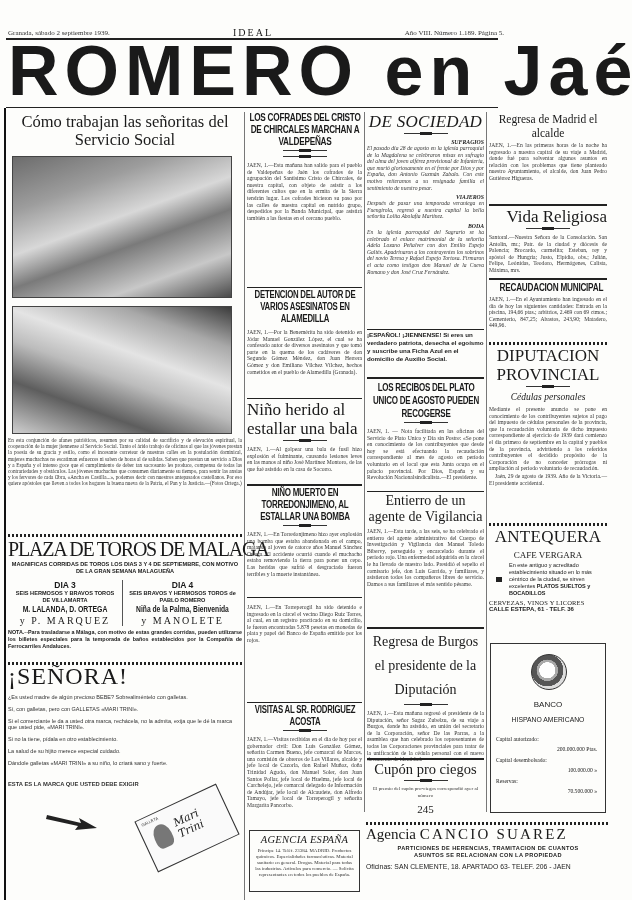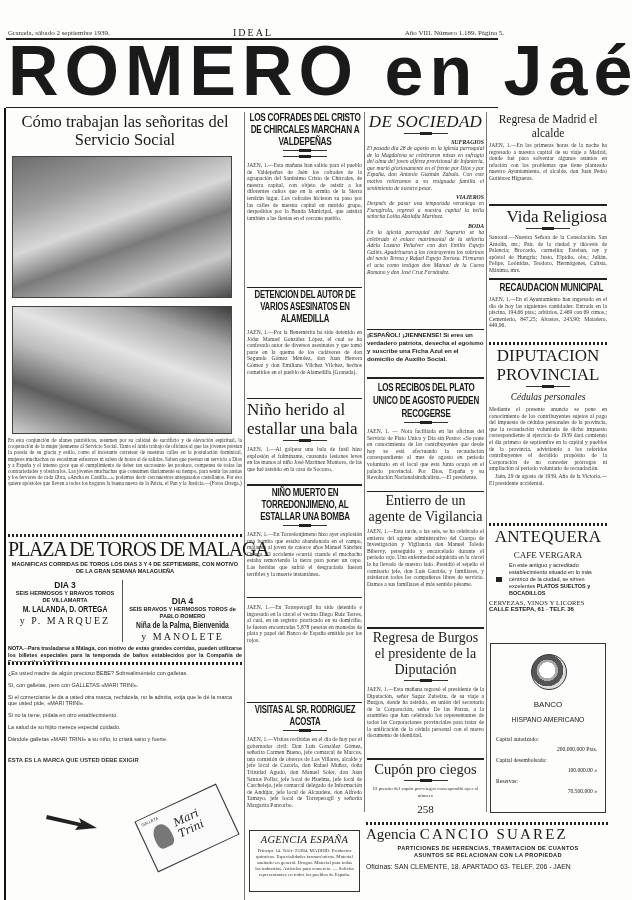--- a/index.html
+++ b/index.html
@@ -56,31 +56,32 @@
   <div style="font-family:'Liberation Serif',serif; font-size:20px; line-height:20px; letter-spacing:-1.2px; text-align:center; white-space:nowrap;">PLAZA DE TOROS DE MALAGA</div>
   <div style="font-family:'Liberation Sans',sans-serif; font-weight:bold; font-size:5.6px; line-height:7px; text-align:center; margin-top:2px;">MAGNIFICAS CORRIDAS DE TOROS LOS DIAS 3 Y 4 DE SEPTIEMBRE, CON MOTIVO DE LA GRAN SEMANA MALAGUEÑA</div>
   <div style="display:flex; margin-top:5px;">
     <div style="flex:1; text-align:center; border-right:1px solid #555;">
       <div style="font-family:'Liberation Sans',sans-serif; font-weight:bold; font-size:8.5px;">DIA 3</div>
       <div style="font-family:'Liberation Sans',sans-serif; font-weight:bold; font-size:5.6px; line-height:7px; padding:0 6px;">SEIS HERMOSOS Y BRAVOS TOROS DE VILLAMARTA</div>
       <div style="font-family:'Liberation Sans',sans-serif; font-weight:bold; font-size:8.6px; line-height:11px; transform:scaleX(0.8);">M. LALANDA, D. ORTEGA</div>
       <div style="font-family:'Liberation Serif',serif; font-size:10px; letter-spacing:2px;">y P. MARQUEZ</div>
     </div>
     <div style="flex:1; text-align:center;">
-      <div style="font-family:'Liberation Sans',sans-serif; font-weight:bold; font-size:8.5px;margin-top:16px;">DIA 4</div>
+      <div style="font-family:'Liberation Sans',sans-serif; font-weight:bold; font-size:8.5px;">DIA 4</div>
       <div style="font-family:'Liberation Sans',sans-serif; font-weight:bold; font-size:5.6px; line-height:7px; padding:0 6px;">SEIS BRAVOS Y HERMOSOS TOROS de PABLO ROMERO</div>
       <div style="font-family:'Liberation Sans',sans-serif; font-weight:bold; font-size:8.6px; line-height:11px; transform:scaleX(0.78); white-space:nowrap;">Niña de la Palma, Bienvenida</div>
       <div style="font-family:'Liberation Serif',serif; font-size:10px; letter-spacing:2px;">y MANOLETE</div>
     </div>
   </div>
   <div style="font-family:'Liberation Sans',sans-serif; font-weight:bold; font-size:5.4px; line-height:7px; text-align:justify; margin-top:3px;">NOTA.--Para trasladarse a Málaga, con motivo de estas grandes corridas, pueden utilizarse los billetes especiales para la temporada de baños establecidos por la Compañía de Ferrocarriles Andaluces.</div>
 </div>
 <div class="wavy" style="left:8px; top:662px; width:234px;"></div>
 
 <div class="abs" style="left:8px; top:664px; width:234px;">
+  <div style="font-family:'Liberation Serif',serif; font-size:24px; line-height:24px; letter-spacing:1px;">¡SEÑORA!</div>
   <div class="bodys" style="margin-top:6px; font-size:5.5px; line-height:6.8px;">¿Es usted madre de algún precioso BEBE? Sobrealiméntelo con galletas.</div>
   <div class="bodys" style="margin-top:5px; font-size:5.5px; line-height:6.8px;">Sí, con galletas, pero con GALLETAS «MARI TRINI».</div>
   <div class="bodys" style="margin-top:5px; font-size:5.5px; line-height:6.8px;">Si el comerciante le da a usted otra marca, rechácela, no la admita, exija que le dé la marca que usted pide, «MARI TRINI».</div>
   <div class="bodys" style="margin-top:5px; font-size:5.5px; line-height:6.8px;">Si no la tiene, pídala en otro establecimiento.</div>
   <div class="bodys" style="margin-top:5px; font-size:5.5px; line-height:6.8px;">La salud de su hijito merece especial cuidado.</div>
   <div class="bodys" style="margin-top:5px; font-size:5.5px; line-height:6.8px;">Dándole galletas «MARI TRINI» a su niño, lo criará sano y fuerte.</div>
   <div class="bodys bold" style="margin-top:14px; font-size:5.8px;">ESTA ES LA MARCA QUE USTED DEBE EXIGIR</div>
 </div>
 
 <svg class="abs" style="left:45px; top:810px;" width="55" height="22">
@@ -159,31 +160,31 @@
 </div>
 <div class="rule" style="left:367px; top:491px; width:117px; height:1px;"></div>
 
 <div class="abs" style="left:367px; top:493px; width:117px;">
   <div class="hl-serif" style="font-size:14px; line-height:16px;">Entierro de un agente de Vigilancia</div>
   <div class="body" style="margin-top:3px;">JAEN, 1.—Esta tarde, a las seis, se ha celebrado el entierro del agente administrativo del Cuerpo de Investigación y Vigilancia don Manuel Toledo Bibervy, perseguido y encarcelado durante el período rojo. Una enfermedad adquirida en la cárcel le ha llevado de nuestro lado. Presidió el sepelio el comisario jefe, don Luis Garrido, y familiares, y asistieron todos los compañeros libres de servicio. Damos a sus familiares el más sentido pésame.</div>
 </div>
 <div class="rule" style="left:367px; top:627px; width:117px; height:1.5px;"></div>
 
 <div class="abs" style="left:367px; top:630px; width:117px;">
-  <div class="hl-serif" style="font-size:14px; line-height:16px;">Regresa de Burgos el presidente de la Diputación</div>
+  <div class="hl-serif" style="font-size:14px; line-height:24px;">Regresa de Burgos el presidente de la Diputación</div>
   <div class="dash-orn"></div>
   <div class="body">JAEN, 1.—Esta mañana regresó el presidente de la Diputación, señor Sagaz Zubelzu, de su viaje a Burgos, donde ha asistido, en unión del secretario de la Corporación, señor De las Parras, a la asamblea que han celebrado los representantes de todas las Corporaciones provinciales para tratar de la unificación de la cédula personal con el nuevo documento de identidad.</div>
 </div>
 <div class="rule" style="left:367px; top:758px; width:117px; height:1.5px;"></div>
 
 <div class="abs" style="left:367px; top:761px; width:117px;">
   <div class="hl-serif" style="font-size:14.5px; line-height:17px; white-space:nowrap;">Cupón pro ciegos</div>
   <div class="dash-orn"></div>
   <div class="body center" style="font-size:5px;">El premio del cupón pro-ciegos correspondió ayer al número</div>
-  <div class="center" style="font-family:'Liberation Serif',serif; font-size:11px; margin-top:4px;">258</div>
+  <div class="center" style="font-family:'Liberation Serif',serif; font-size:11px; margin-top:4px;">245</div>
 </div>
 
 <div class="abs" style="left:489px; top:112px; width:118px;">
   <div class="hl-serif" style="font-size:11.5px; line-height:14px;">Regresa de Madrid el alcalde</div>
   <div class="body" style="margin-top:2px;">JAEN, 1.—En las primeras horas de la noche ha regresado a nuestra capital de su viaje a Madrid, donde fué para solventar algunos asuntos en relación con los problemas que tiene planteado nuestro Ayuntamiento, el alcalde, don Juan Pedro Gutiérrez Higueras.</div>
 </div>
 <div class="rule" style="left:489px; top:204px; width:118px; height:1.5px;"></div>
 
 <div class="abs" style="left:489px; top:207px; width:118px;">
   <div class="hl-serif" style="font-size:17px; line-height:19px;text-align:right;">Vida Religiosa</div>

